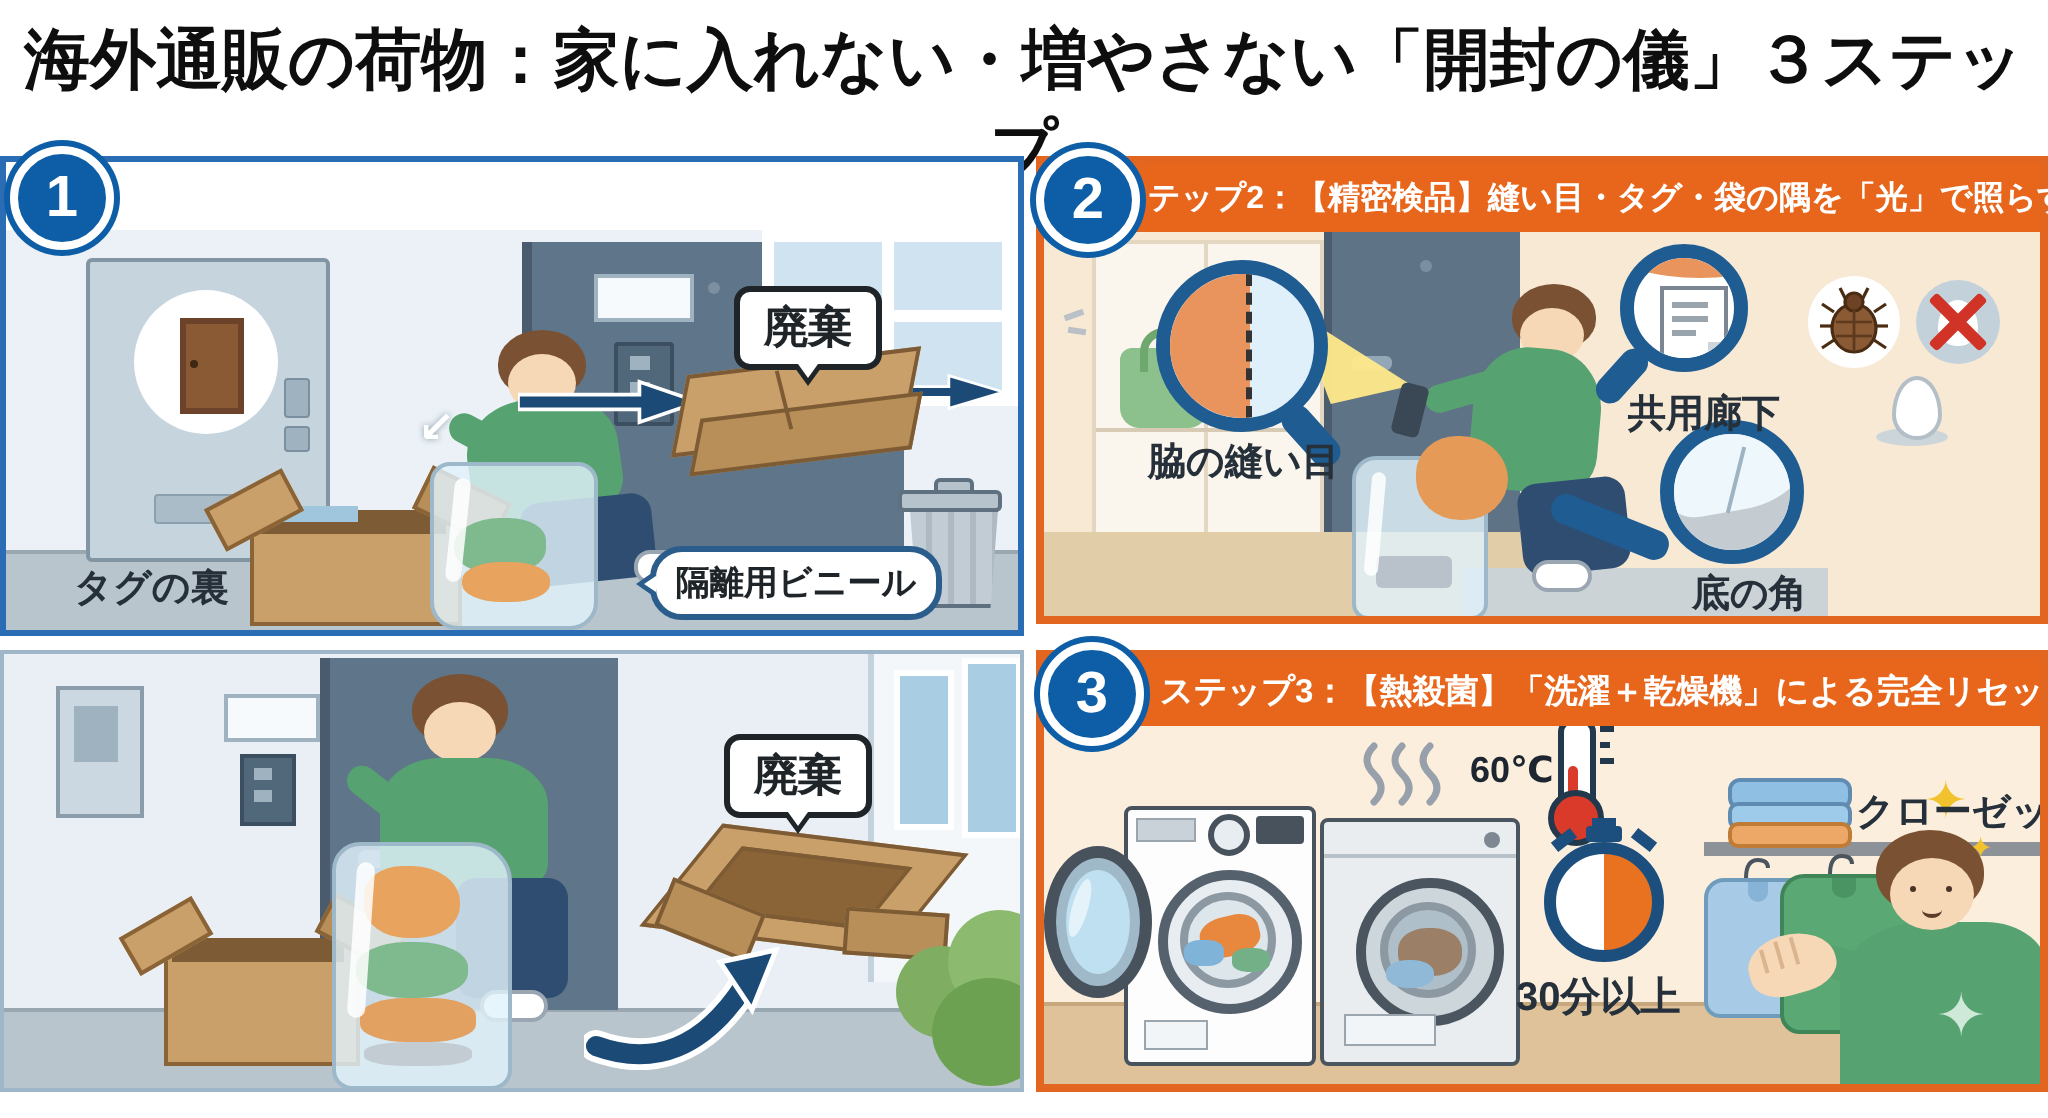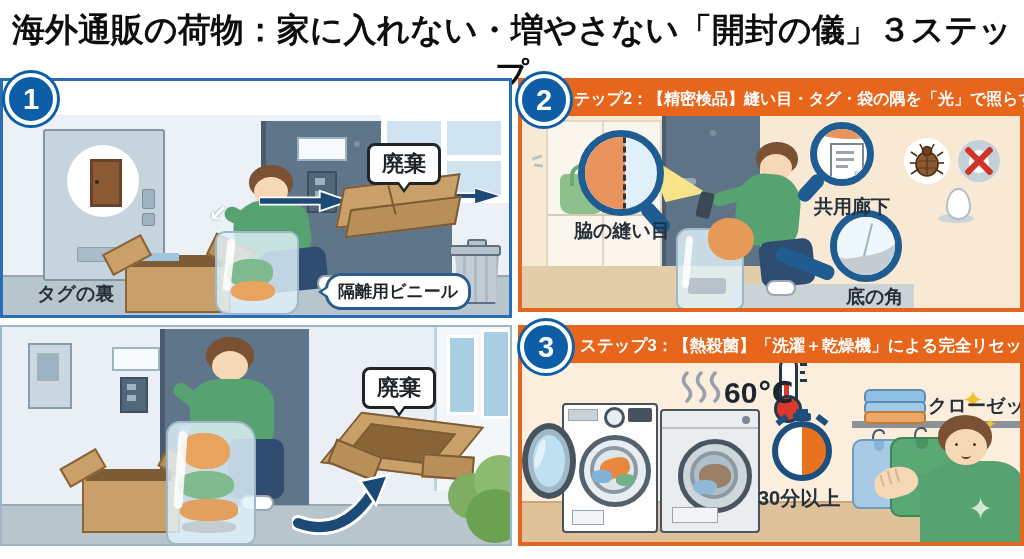--- a/index.html
+++ b/index.html
@@ -322,21 +322,21 @@
 
       <div class="abs" style="left:156px;top:0;width:46px;height:40px">
         <svg width="46" height="40" viewBox="0 0 46 40">
           <g fill="none" stroke="#98a1ab" stroke-width="3.5" stroke-linecap="round">
             <path d="M9 38 q7-7 0-14 q-7-7 0-14"></path>
             <path d="M23 38 q7-7 0-14 q-7-7 0-14"></path>
             <path d="M37 38 q7-7 0-14 q-7-7 0-14"></path>
           </g>
         </svg>
       </div>
-      <div class="lbl" style="left:202px;top:12px;font-size:30px;color:#1d2630">60℃</div>
+      <div class="lbl" style="left:213px;top:12px;font-size:18px;color:#1d2630">60℃</div>
       <div class="abs" style="left:252px;top:-4px;width:30px;height:60px;z-index:3">
         <div class="abs" style="left:5px;top:0;width:13px;height:42px;background:#fff;border:3px solid #22384d;border-radius:7px 7px 2px 2px">
           <div class="abs" style="left:2px;bottom:1px;width:5px;height:20px;background:#d93a2a;border-radius:3px"></div>
         </div>
         <div class="abs" style="left:0;top:36px;width:22px;height:22px;background:#d93a2a;border:3px solid #22384d;border-radius:50%"></div>
         <div class="abs" style="left:26px;top:4px;width:7px;height:3px;background:#22384d"></div>
         <div class="abs" style="left:26px;top:12px;width:5px;height:3px;background:#22384d"></div>
         <div class="abs" style="left:26px;top:20px;width:7px;height:3px;background:#22384d"></div>
       </div>
 

